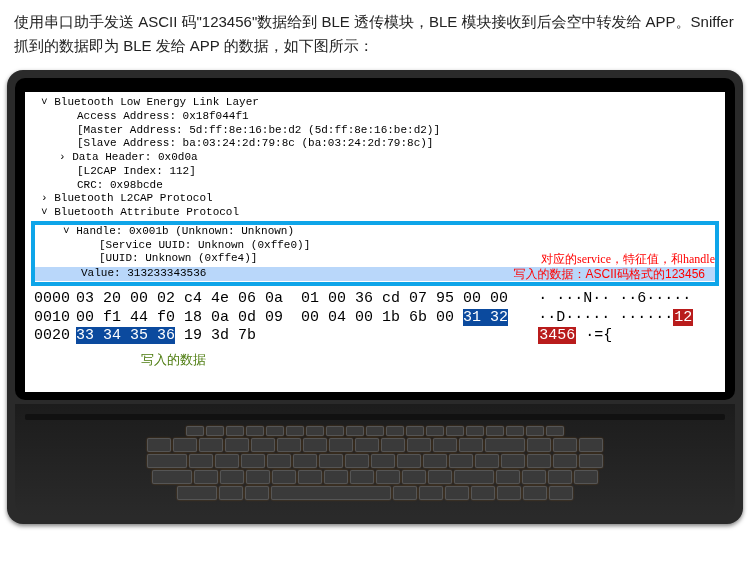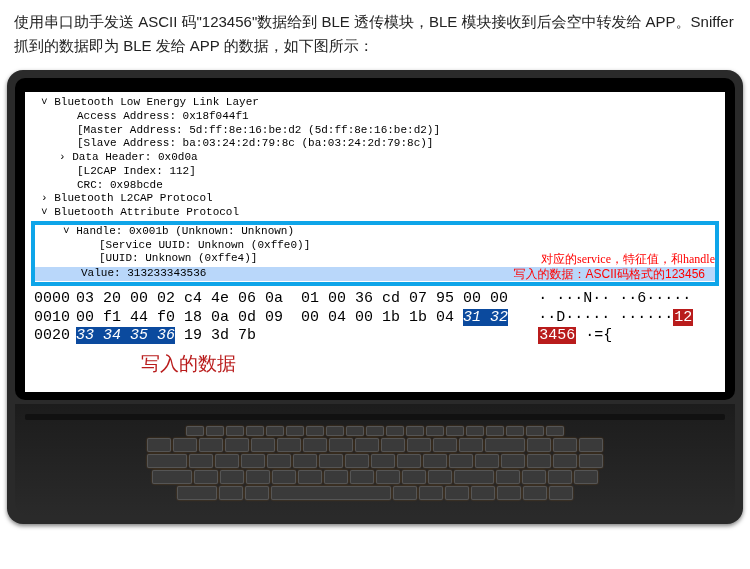--- a/index.html
+++ b/index.html
@@ -82,31 +82,30 @@
   table.hex {
     border-collapse: collapse;
     margin-top: 4px;
     font-family: Consolas, "Courier New", monospace;
     font-size: 15px;
   }
   table.hex td { padding: 0 3px; white-space: pre; }
   .sel {
     background: #0b4a9e;
     color: #fff;
-    font-style: italic;
   }
   .ascii-sel {
     background: #b91c1c;
     color: #fff;
     padding: 0 1px;
   }
   .bottom-red {
-    color: #b91c1c;
+    color: #4d7c0f;
     font-family: "Microsoft YaHei", sans-serif;
-    font-size: 19px;
+    font-size: 13px;
     margin-top: 6px;
     padding-left: 110px;
   }
 
   .kbdeck {
     background: linear-gradient(#1c1c1c,#2a2a2a);
     border-radius: 0 0 14px 14px;
     padding: 10px 60px 14px 60px;
     position: relative;
     margin-top:4px;
@@ -161,21 +160,21 @@
       <table class="hex">
         <tbody>
             <tr>
           <td>0000</td>
           <td>03 20 00 02 c4 4e 06 0a  01 00 36 cd 07 95 00 00</td>
           <td>  </td>
           <td>· ···N·· ··6·····</td>
         </tr>
         <tr>
           <td>0010</td>
-          <td><span>00 f1 44 f0 18 0a 0d 09  00 04 00 1b 1b 04 </span><span class="sel">31 32</span></td>
+          <td><span>00 f1 44 f0 18 0a 0d 09  00 04 00 1b 6b 00 </span><span class="sel">31 32</span></td>
           <td>  </td>
           <td><span>··D····· ······</span><span class="ascii-sel">12</span></td>
         </tr>
         <tr>
           <td>0020</td>
           <td><span class="sel">33 34 35 36</span><span> 19 3d 7b</span></td>
           <td>  </td>
           <td><span class="ascii-sel">3456</span><span> ·={</span></td>
         </tr>
       </tbody>

